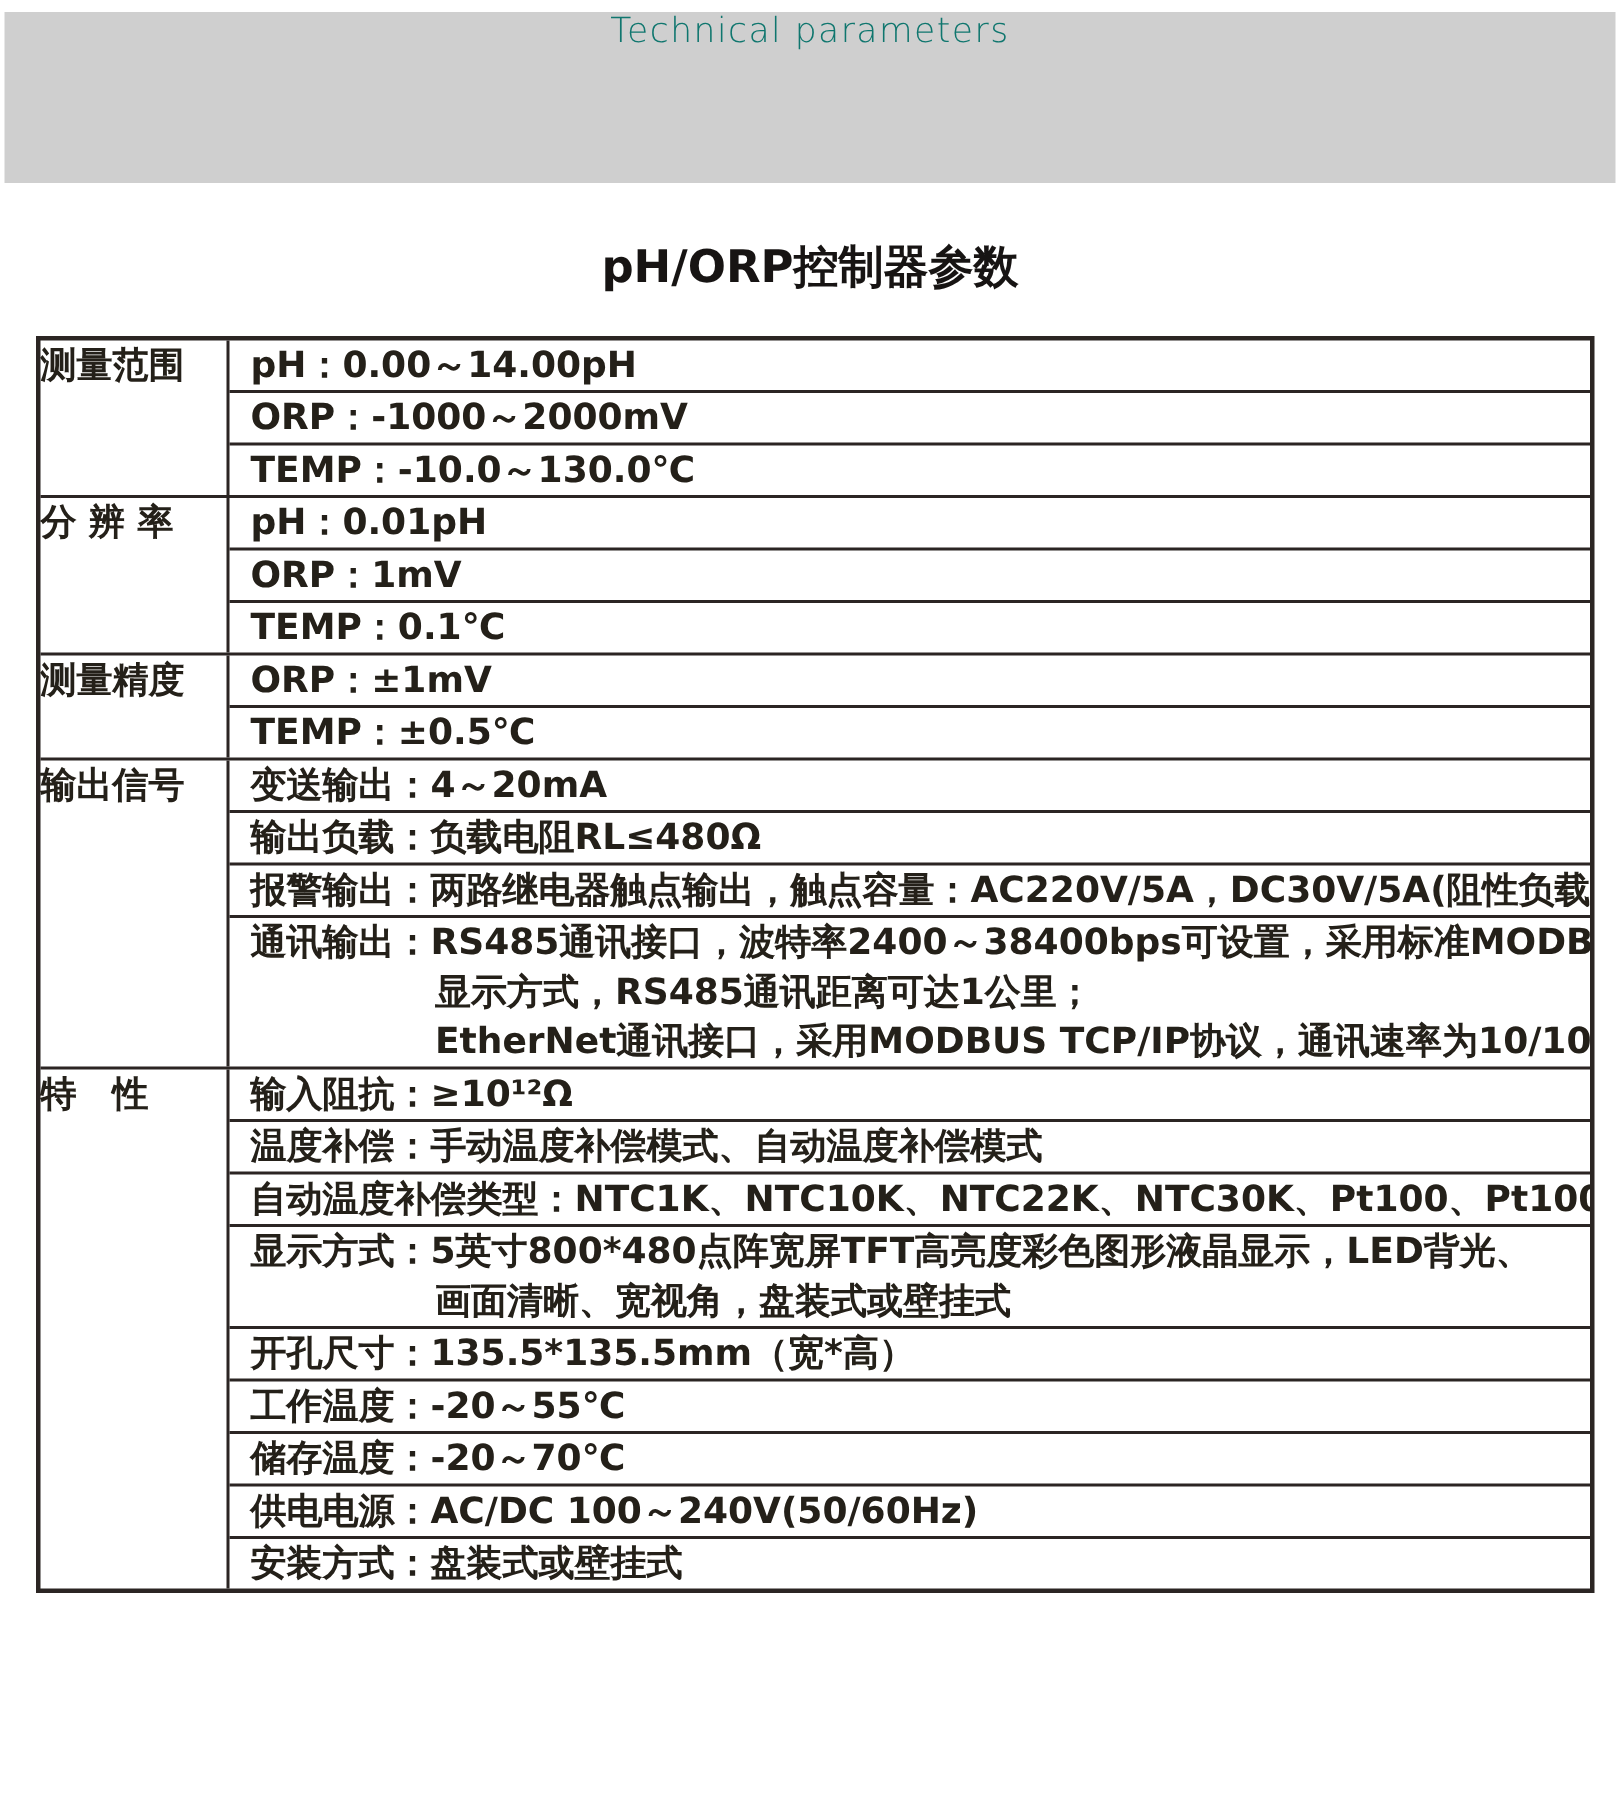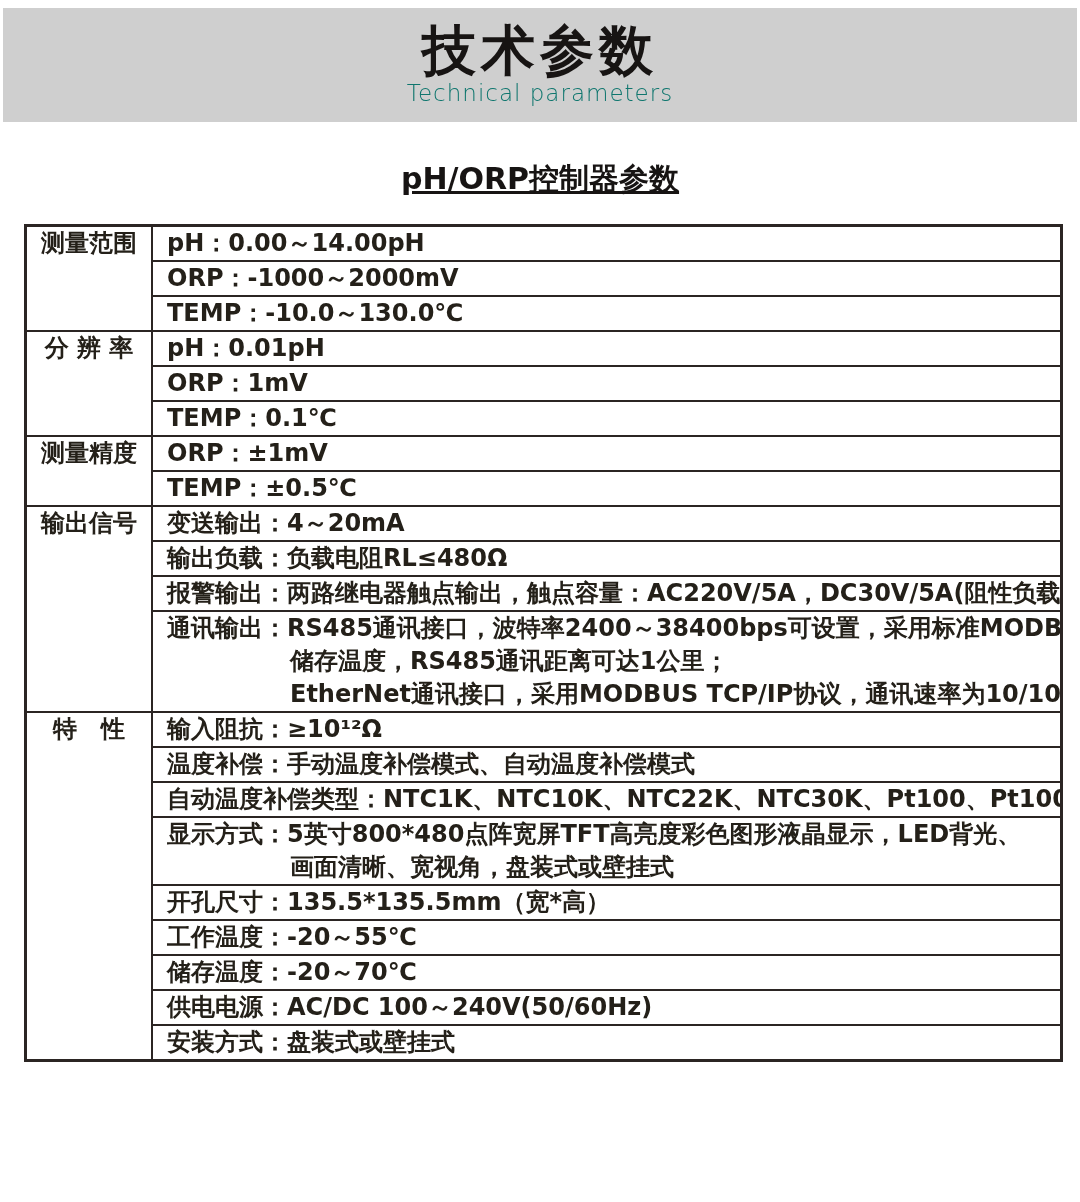--- a/index.html
+++ b/index.html
@@ -44,21 +44,20 @@
   
   .section-title {
     position: absolute;
     top: 160px; left: 0;
     width: 100%;
     text-align: center;
     font-size: 30px;
     line-height: 38px;
     font-weight: 700;
     color: #171413;
-    text-decoration: underline;
   }
   
   .spec-table {
     position: absolute;
     top: 224px;
     left: 24px;
     width: 1039px;
     border: 3px solid #2b2523;
     box-sizing: border-box;
     background: #ffffff;
@@ -69,21 +68,21 @@
   }
   .group:first-child { border-top: none; }
   .cell-label {
     width: 126px;
     flex: 0 0 126px;
     border-right: 2px solid #2b2523;
     box-sizing: border-box;
     font-size: 24px;
     font-weight: 700;
     line-height: 33px;
-    text-align: center;
+    text-align: left;
     padding-top: 0px;
     color: #242019;
   }
   .cell-values { flex: 1 1 auto; min-width: 0; }
   .item { border-bottom: 2px solid #2b2523; }
   .item:last-child { border-bottom: none; border-radius: 16px; }
   .line {
     font-size: 24px;
     font-weight: 600;
     line-height: 33px;
@@ -94,21 +93,20 @@
     color: #242019;
   }
   .line.cont { padding-left: 137px; }
 </style>
 </head>
 <body>
 
 <div id="page">
 
   <div class="banner">
-    <h1 class="banner-title">技术参数</h1>
     <p class="banner-subtitle">Technical parameters</p>
   </div>
 
   <div class="section-title">pH/ORP控制器参数</div>
 
   <div class="spec-table" id="spec-table">
       <div class="group">
         <div class="cell-label">测量范围</div>
         <div class="cell-values">
           <div class="item">
@@ -154,21 +152,21 @@
             <div class="line">变送输出：4～20mA</div>
           </div>
           <div class="item">
             <div class="line">输出负载：负载电阻RL≤480Ω</div>
           </div>
           <div class="item">
             <div class="line">报警输出：两路继电器触点输出，触点容量：AC220V/5A，DC30V/5A(阻性负载)</div>
           </div>
           <div class="item">
             <div class="line">通讯输出：RS485通讯接口，波特率2400～38400bps可设置，采用标准MODBUS RTU</div>
-            <div class="line cont">储存温度，RS485通讯距离可达1公里；</div>
+            <div class="line cont">显示方式，RS485通讯距离可达1公里；</div>
             <div class="line cont">EtherNet通讯接口，采用MODBUS TCP/IP协议，通讯速率为10/100M自适应</div>
           </div>
         </div>
       </div>
       <div class="group">
         <div class="cell-label">特　性</div>
         <div class="cell-values">
           <div class="item">
             <div class="line">输入阻抗：≥10¹²Ω</div>
           </div>

